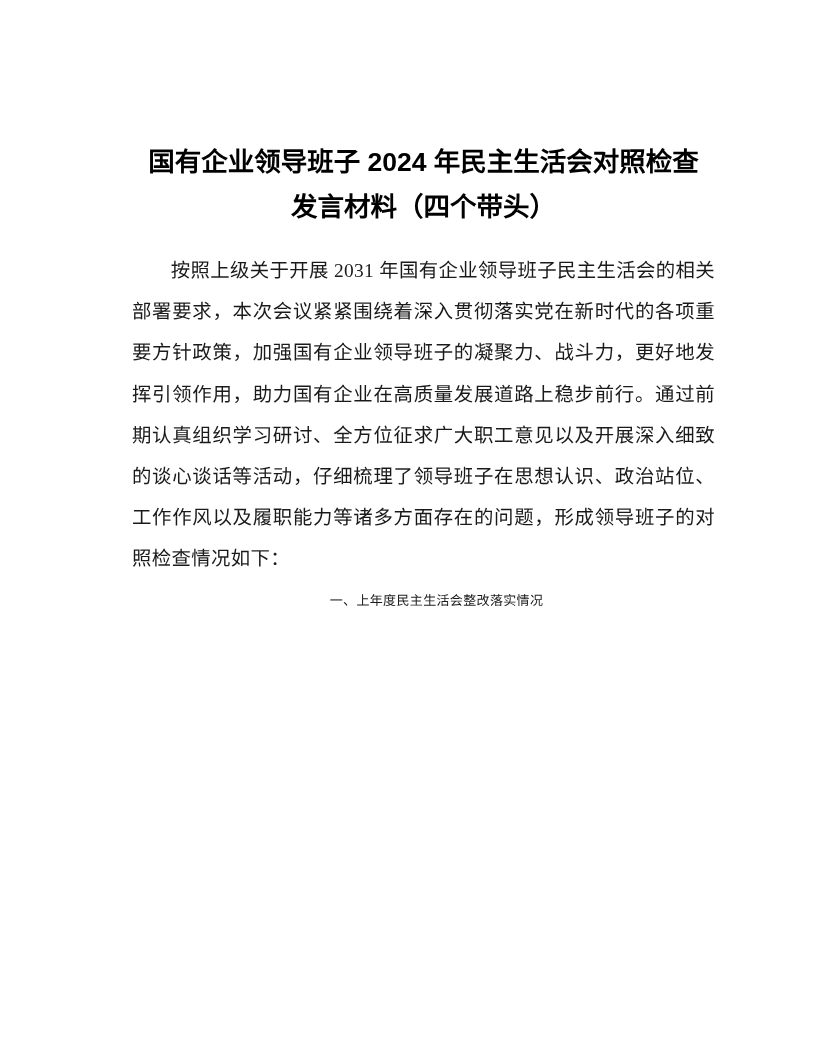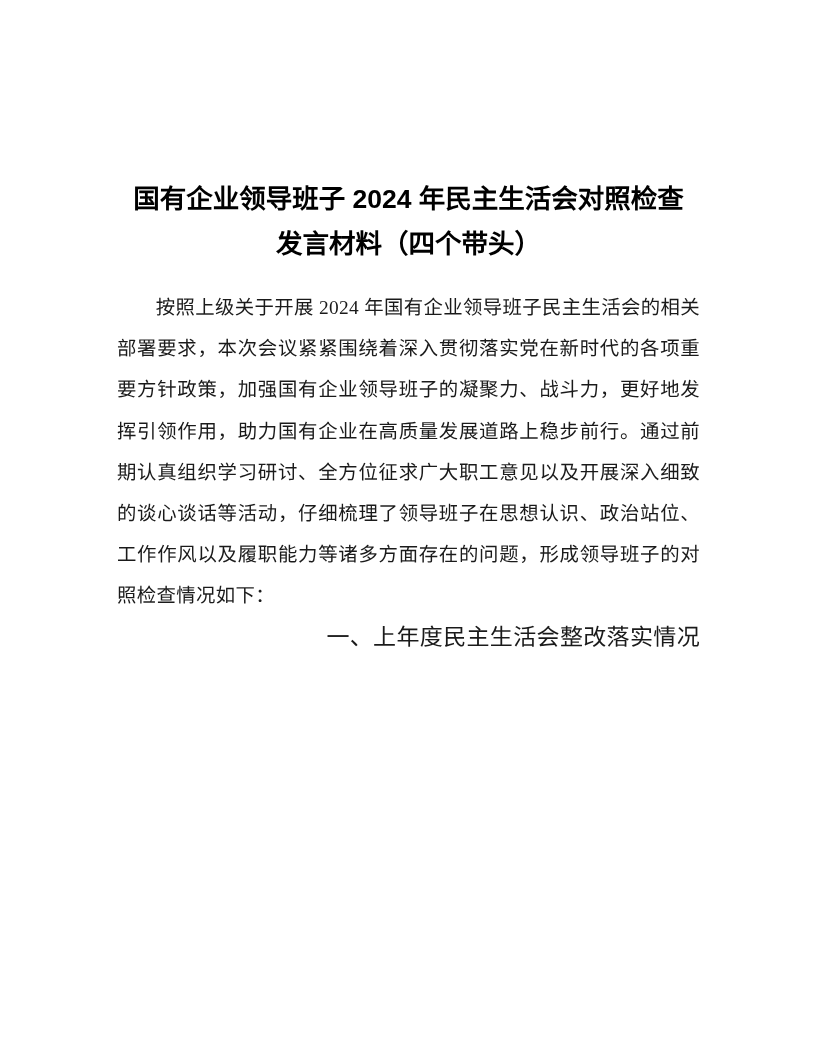--- a/index.html
+++ b/index.html
@@ -14,24 +14,23 @@
     width: 816px;
     height: 1056px;
     margin: 0 auto;
     background: #ffffff;
     box-sizing: border-box;
     overflow: hidden;
   }
 
   .page-body {
     position: absolute;
-    left: 117px;
+    left: 132px;
     top: 0;
     width: 583px;
-    margin-top: 37px;
   }
 
   .doc-title {
     margin: 0;
     padding: 0;
     padding-top: 140px;
     font-family: "Liberation Sans", "DejaVu Sans", sans-serif;
     font-weight: bold;
     font-size: 26.5px;
     line-height: 45px;
@@ -58,40 +57,40 @@
     text-justify: inter-ideograph;
     text-indent: 2em;
     word-break: break-all;
     letter-spacing: 0.35px;
   }
 
   p.heading {
     margin: 0;
     padding: 0;
     font-family: "Liberation Serif", "DejaVu Serif", serif;
-    font-size: 23px;
+    font-size: 13px;
     line-height: 41.2px;
     color: #1a1a1a;
-    text-align: right;
+    text-align: center;
     text-indent: 2em;
     letter-spacing: 0.35px;
     word-break: break-all;
   }
 </style>
 </head>
 <body>
 
 <div class="page">
   <div class="page-body">
 
     <h1 class="doc-title">国有企业领导班子 2024 年民主生活会对照检查
 发言材料（四个带头）</h1>
 
     <div class="para-block">
 
-      <p class="para">按照上级关于开展 2024 年国有企业领导班子民主生活会的相关部署要求，本次会议紧紧围绕着深入贯彻落实党在新时代的各项重要方针政策，加强国有企业领导班子的凝聚力、战斗力，更好地发挥引领作用，助力国有企业在高质量发展道路上稳步前行。通过前期认真组织学习研讨、全方位征求广大职工意见以及开展深入细致的谈心谈话等活动，仔细梳理了领导班子在思想认识、政治站位、工作作风以及履职能力等诸多方面存在的问题，形成领导班子的对照检查情况如下：</p>
+      <p class="para">按照上级关于开展 2031 年国有企业领导班子民主生活会的相关部署要求，本次会议紧紧围绕着深入贯彻落实党在新时代的各项重要方针政策，加强国有企业领导班子的凝聚力、战斗力，更好地发挥引领作用，助力国有企业在高质量发展道路上稳步前行。通过前期认真组织学习研讨、全方位征求广大职工意见以及开展深入细致的谈心谈话等活动，仔细梳理了领导班子在思想认识、政治站位、工作作风以及履职能力等诸多方面存在的问题，形成领导班子的对照检查情况如下：</p>
 
       <p class="heading">一、上年度民主生活会整改落实情况</p>
 
 
     </div>
   </div>
 </div>
 
 </body></html>

